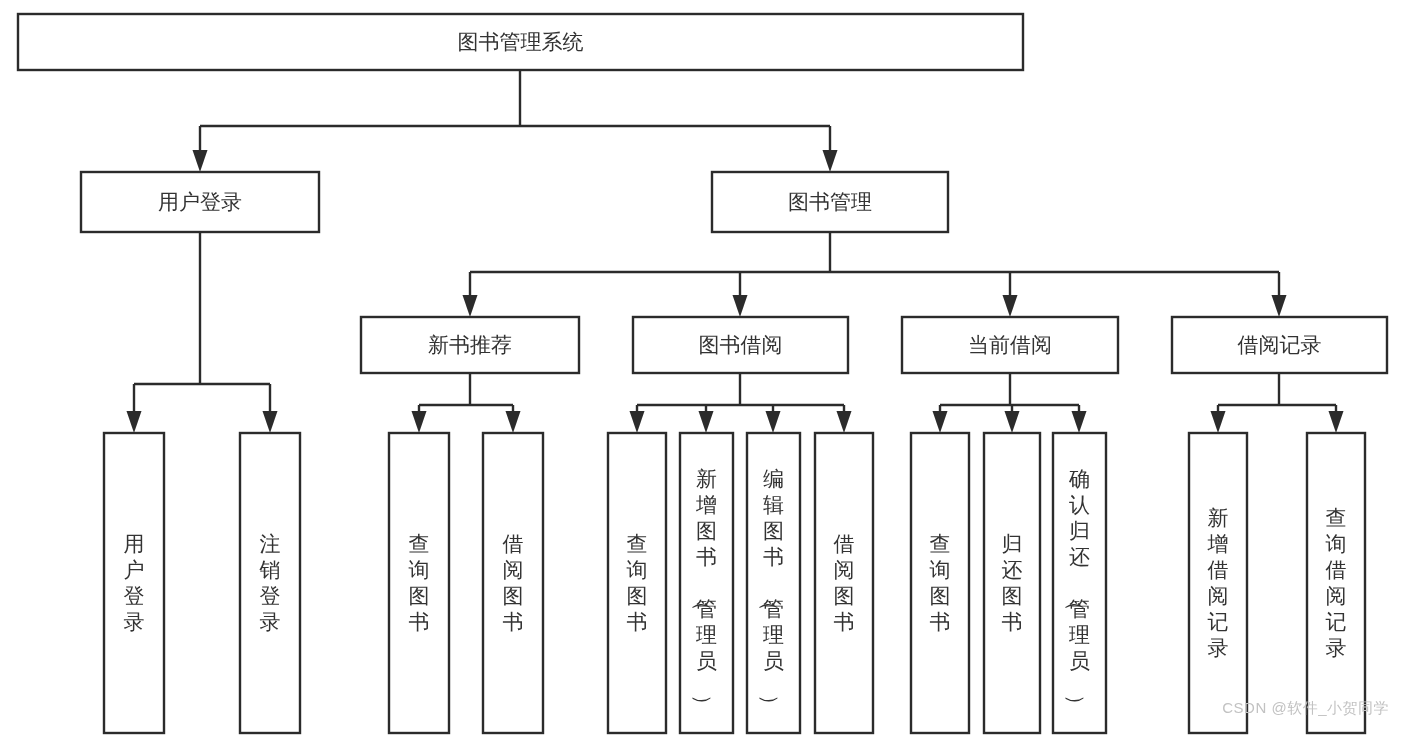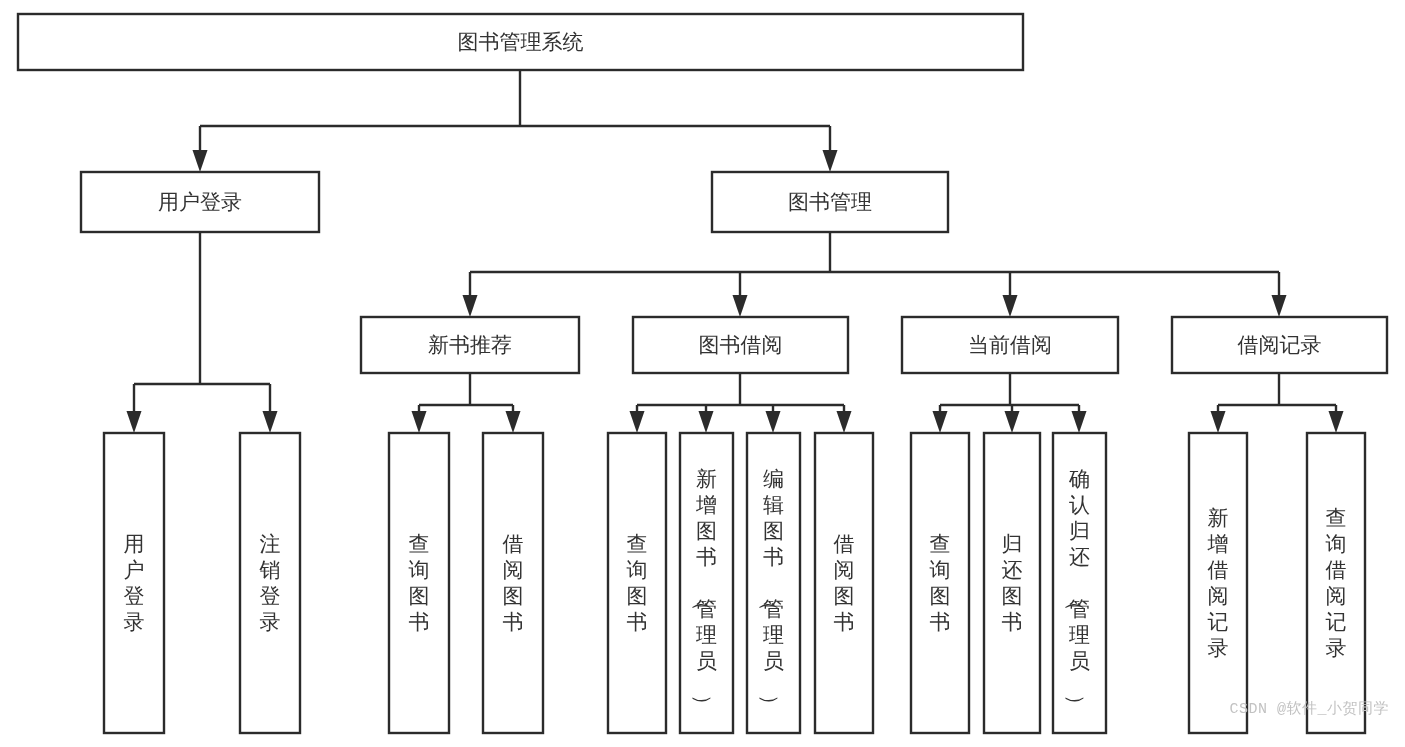--- a/index.html
+++ b/index.html
@@ -51,21 +51,21 @@
     font-family: "DejaVu Sans", "Liberation Sans", sans-serif;
     font-size: 21px;
     text-anchor: middle;
   }
   .watermark {
     position: absolute;
     right: 16px;
     bottom: 6px;
     color: #c2c2c2;
     font-size: 15px;
-    font-family: Liberation Mono, monospace;
+    font-family: Liberation Sans, sans-serif;
     letter-spacing: 0.5px;
     white-space: nowrap;
     user-select: none;
   }
 </style>
 </head>
 <body>
 
 <div id="diagram-root">
   <svg class="diagram" viewBox="0 0 1405 747">

